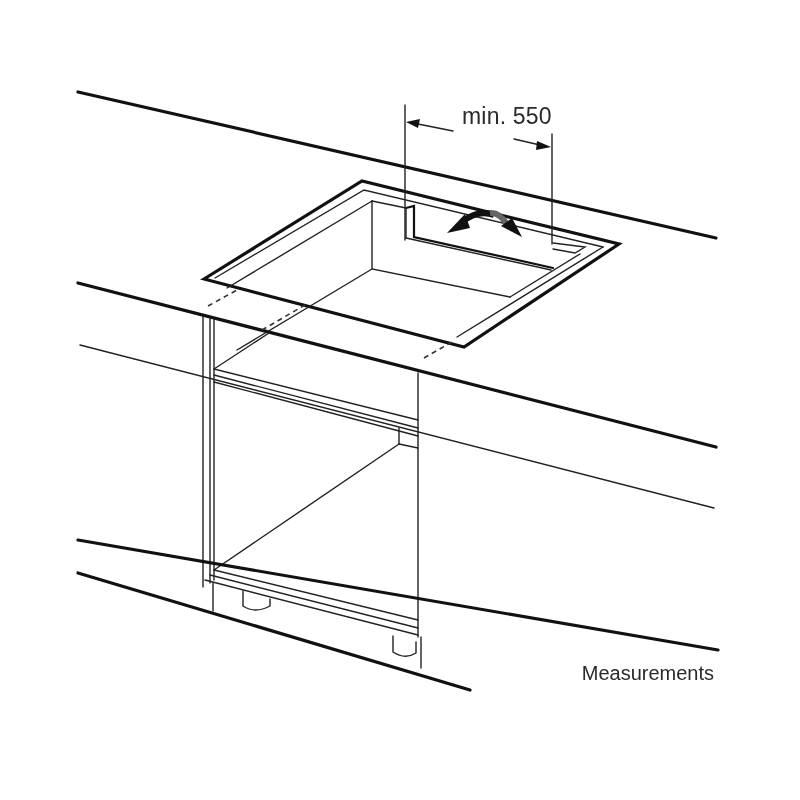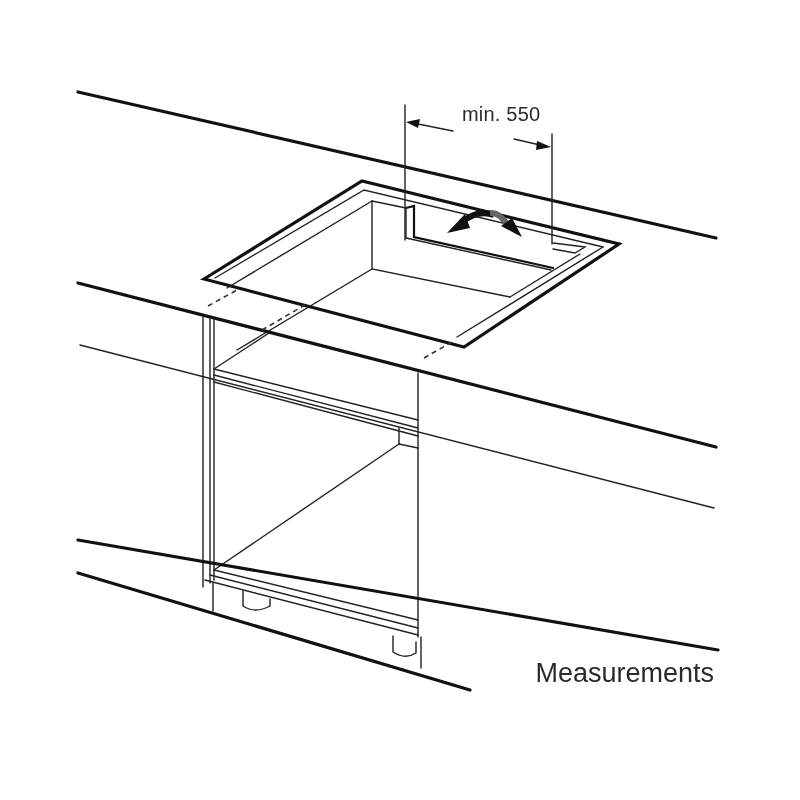--- a/index.html
+++ b/index.html
@@ -28,27 +28,27 @@
     .arrowfill { fill: #111; stroke: none; }
     .label {
       position: absolute;
       color: #2a2a2a;
       font-family: "Liberation Sans", "DejaVu Sans", sans-serif;
       white-space: nowrap;
     }
     #dim-label {
       left: 462px;
       top: 103px;
-      font-size: 20px;
+      font-size: 23px;
       letter-spacing: 0.2px;
     }
     #note-label {
       right: 86px;
       top: 657px;
-      font-size: 27px;
+      font-size: 20px;
       text-align: right;
       line-height: 32px;
       margin-left: 48px;
     }
     #note-label span { display: block; }
   </style>
 </head>
 <body>
 
 <svg id="diagram" viewBox="0 0 800 800" xmlns="http://www.w3.org/2000/svg">

